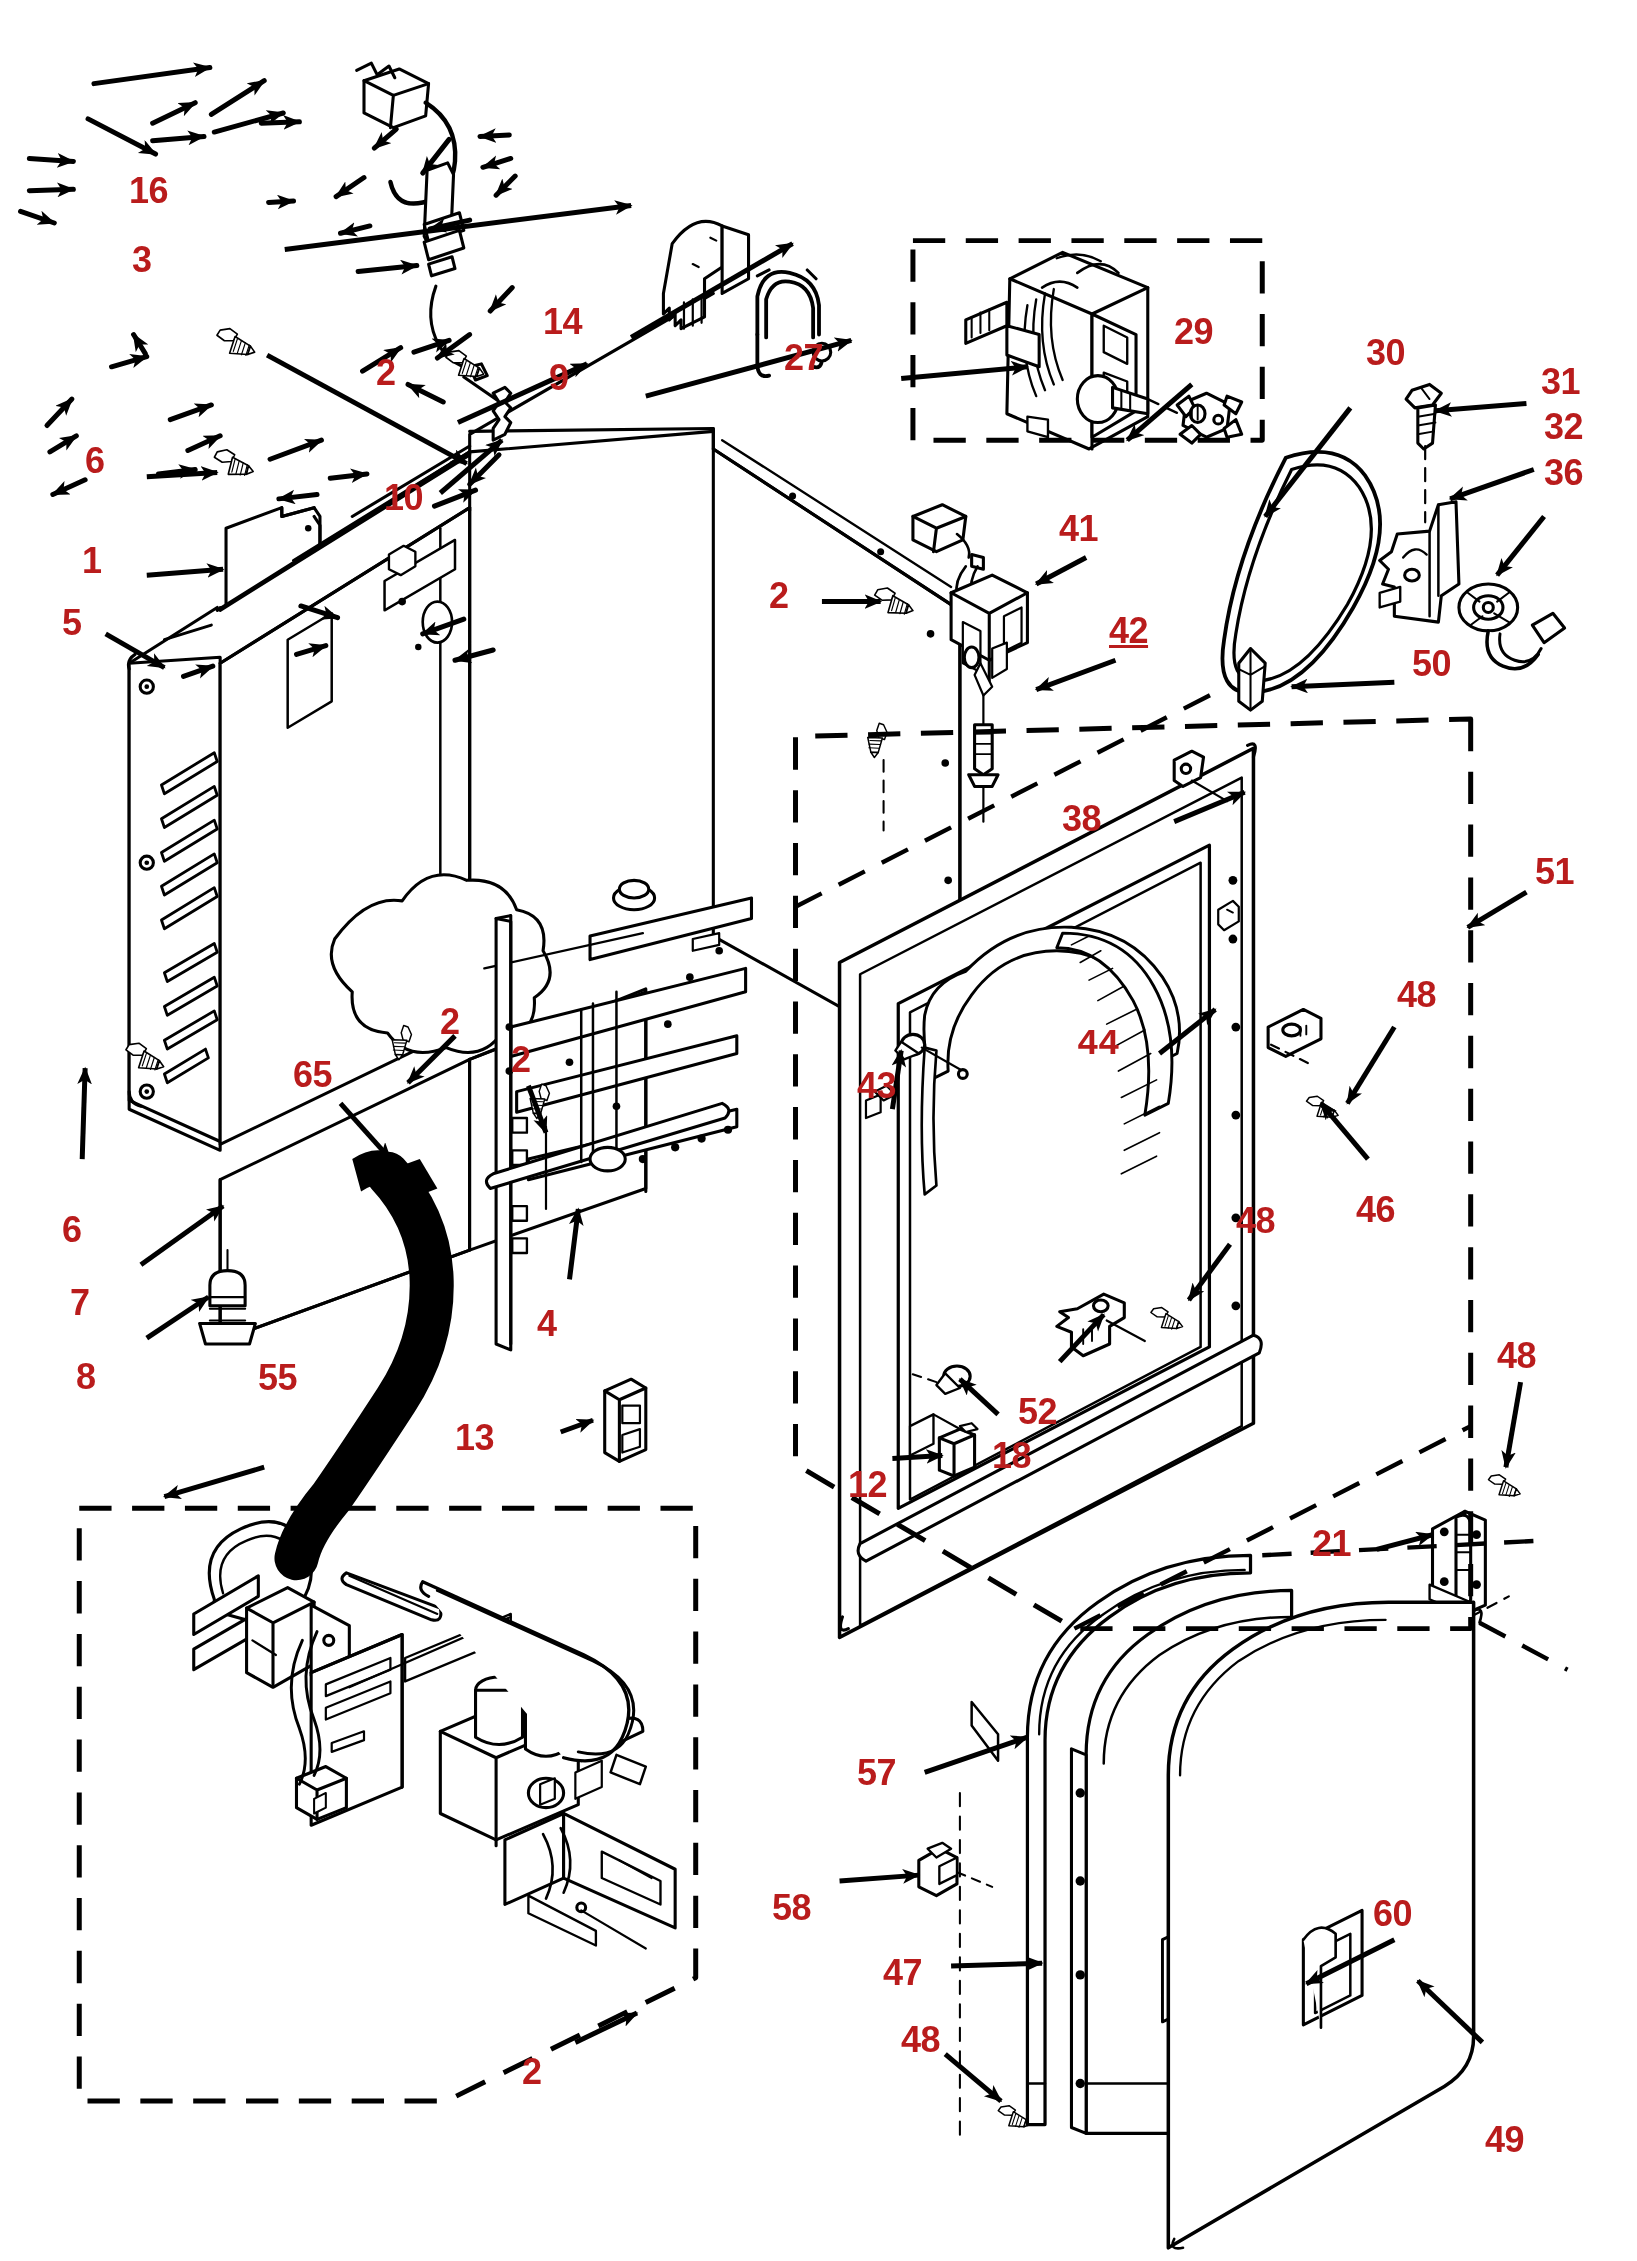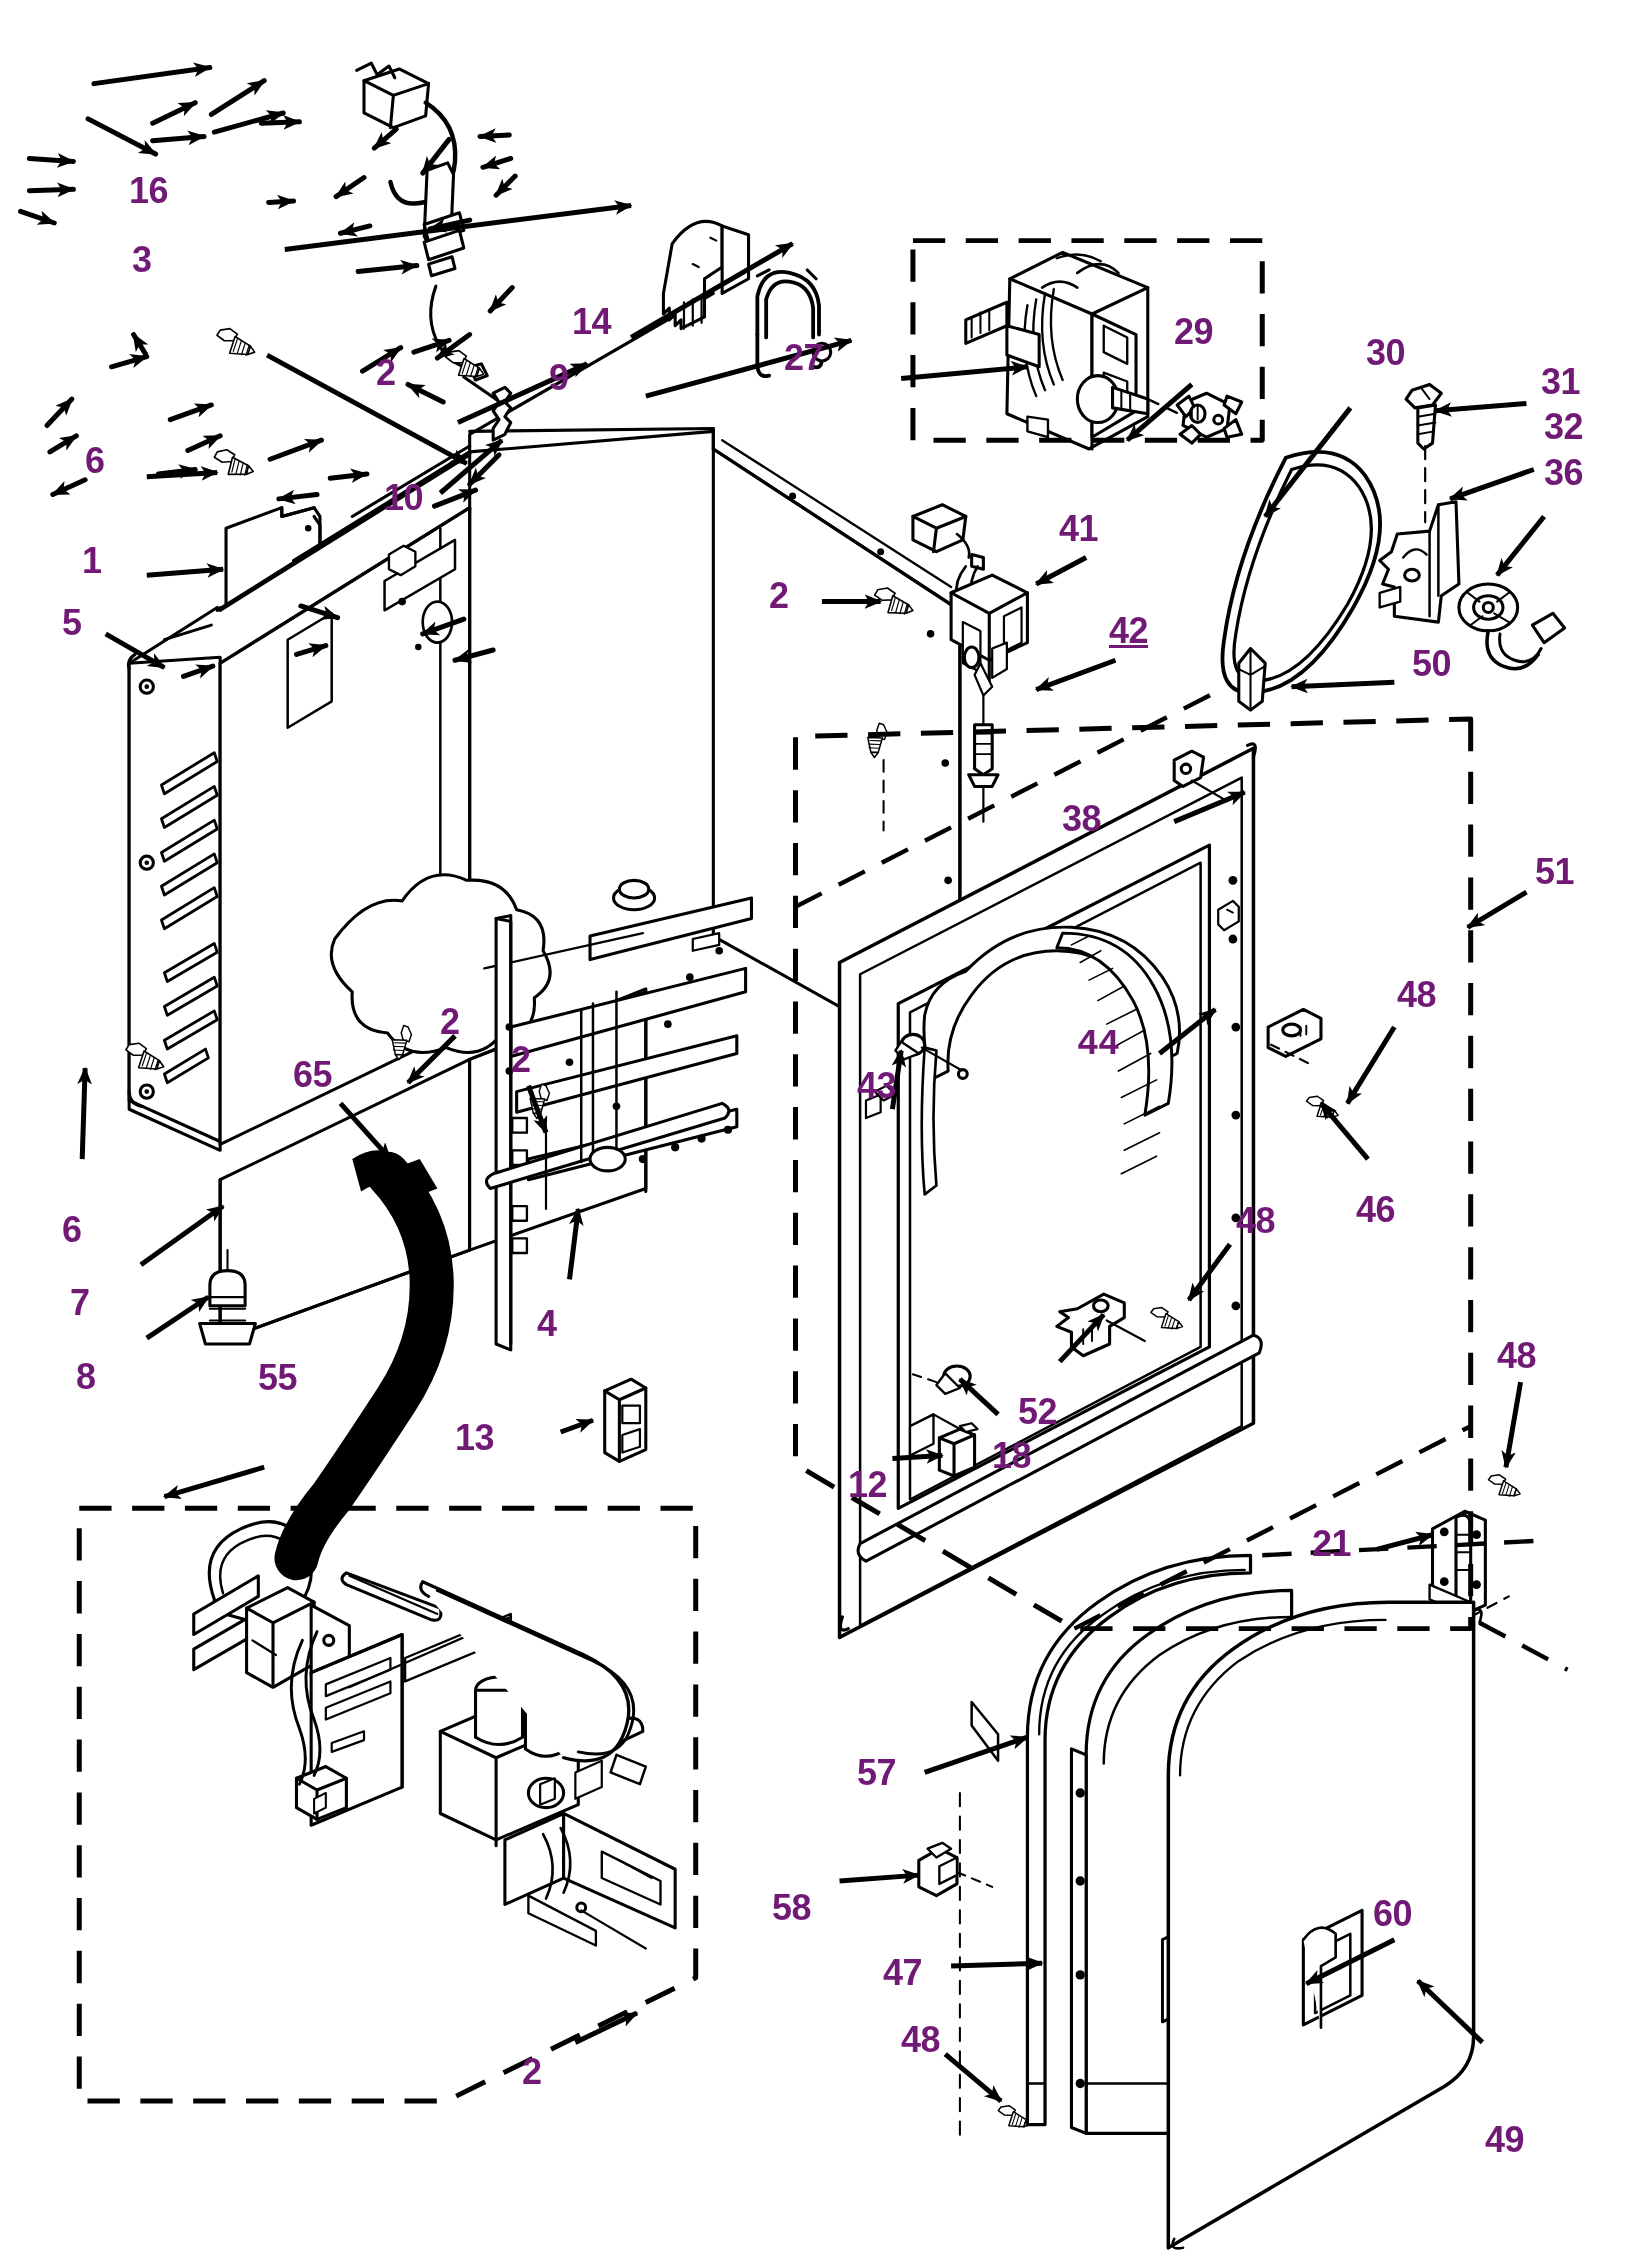--- a/index.html
+++ b/index.html
@@ -9,21 +9,21 @@
     position:relative;
     width:1638px;height:2261px;
     background:#ffffff;
     overflow:hidden;
   }
   #artwork{position:absolute;left:0;top:0;width:1638px;height:2261px;}
   .callout{
     position:absolute;
     font-family:"Liberation Sans",sans-serif;
     font-weight:700;
-    color:#701a75;
+    color:#b91c1c;
     line-height:1;
     white-space:nowrap;
     letter-spacing:-0.5px;
   }
   .c-lg{font-size:36px;}
 </style>
 </head>
 <body>
 
 <div id="sheet">
@@ -648,21 +648,21 @@
         <line x1="1010" y1="1392" x2="966" y2="1350"></line>
         <line x1="644" y1="1400" x2="682" y2="1432"></line>
         <line x1="392" y1="1392" x2="434" y2="1372"></line>
       </g>
     </svg>
 
   <div id="callout-layer">
       <div class="callout c-lg" style="left: 129px; top: 173px; font-size: 36px;">16</div>
       <div class="callout c-lg" style="left: 132px; top: 242px; font-size: 36px;">3</div>
       <div class="callout c-lg" style="left: 376px; top: 355px; font-size: 36px;">2</div>
-      <div class="callout c-lg" style="left: 543px; top: 304px; font-size: 36px; margin-left: 29px;">14</div>
+      <div class="callout c-lg" style="left: 543px; top: 304px; font-size: 36px;">14</div>
       <div class="callout c-lg" style="left: 549px; top: 360px; font-size: 36px;">9</div>
       <div class="callout c-lg" style="left: 784px; top: 340px; font-size: 36px;">27</div>
       <div class="callout c-lg" style="left: 1174px; top: 314px; font-size: 36px;">29</div>
       <div class="callout c-lg" style="left: 1366px; top: 335px; font-size: 36px;">30</div>
       <div class="callout c-lg" style="left: 1541px; top: 364px; font-size: 36px;">31</div>
       <div class="callout c-lg" style="left: 1544px; top: 409px; font-size: 36px;">32</div>
       <div class="callout c-lg" style="left: 1544px; top: 455px; font-size: 36px;">36</div>
       <div class="callout c-lg" style="left: 85px; top: 443px; font-size: 36px;">6</div>
       <div class="callout c-lg" style="left: 82px; top: 543px; font-size: 36px;">1</div>
       <div class="callout c-lg" style="left: 384px; top: 480px; font-size: 36px;">10</div>

